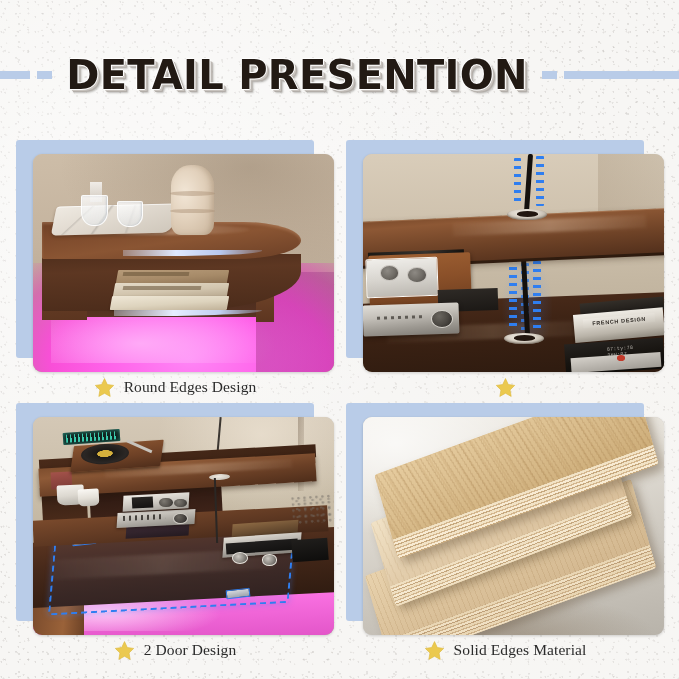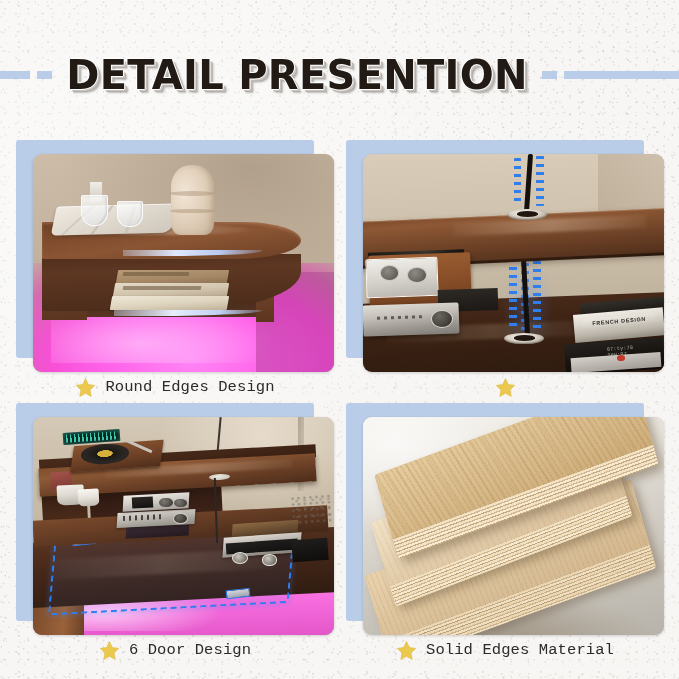--- a/index.html
+++ b/index.html
@@ -138,21 +138,21 @@
     height: 30px;
     display: flex;
     align-items: center;
     justify-content: center;
     gap: 9px;
   }
 
   .star-icon { flex: 0 0 auto; display: block; }
 
   .caption-label {
-    font-family: Liberation Mono, monospace;
+    font-family: Liberation Serif, serif;
     font-size: 15.5px;
     color: #2b2b2b;
     white-space: nowrap;
     letter-spacing: 0.1px;
   }
 
   
   .p1-wall {
     position: absolute; inset: 0;
     background: linear-gradient(175deg, #cdbda8 0%, #c4b39e 38%, #b9a894 66%, #a99781 100%);
@@ -974,21 +974,21 @@
         <div class="p3-display-bars"></div>
 
         <div class="p3-lamp-base"></div>
         <div class="p3-cord"></div>
       </div>
     </div>
     <div class="caption">
       <svg class="star-icon" width="21" height="21" viewBox="0 0 24 24">
         <path d="M12 1.8l3.2 6.8 7.3 1-5.3 5.2 1.3 7.4L12 18.6 5.5 22.2l1.3-7.4L1.5 9.6l7.3-1z" fill="#ebc94f" stroke="#dcb93c" stroke-width="0.7"></path>
       </svg>
-      <span class="caption-label">6 Door Design</span>
+      <span class="caption-label">2 Door Design</span>
     </div>
   </div>
 
   <div class="card">
     <div class="frame-accent"></div>
     <div class="photo">
       <div class="photo-inner">
         <div class="p4-bg"></div>
         <div class="p4-bg-hi"></div>
         <div class="p4-floor-shadow"></div>

